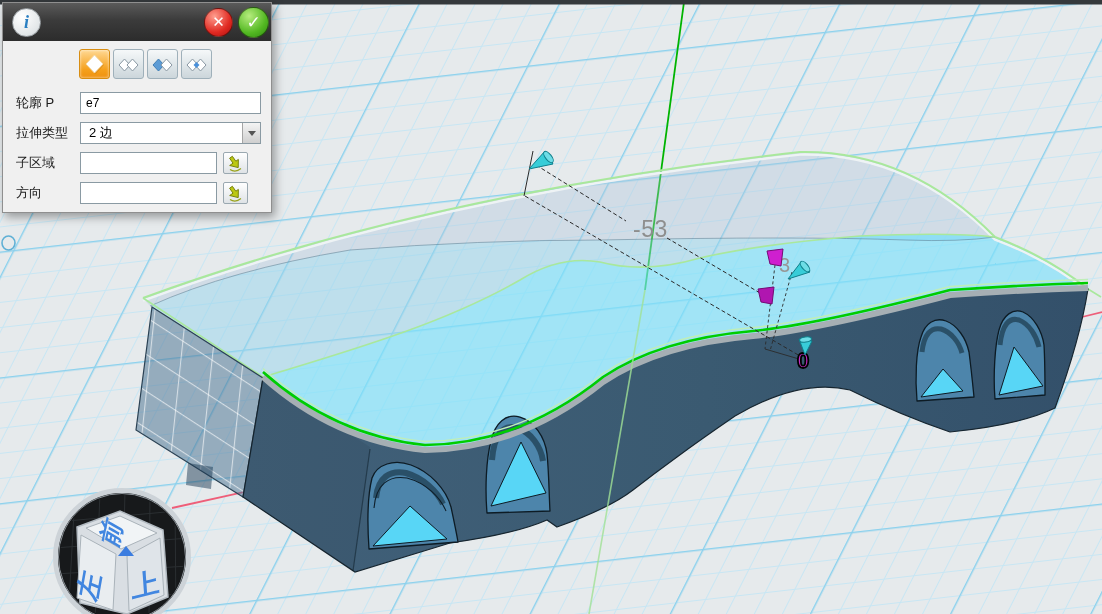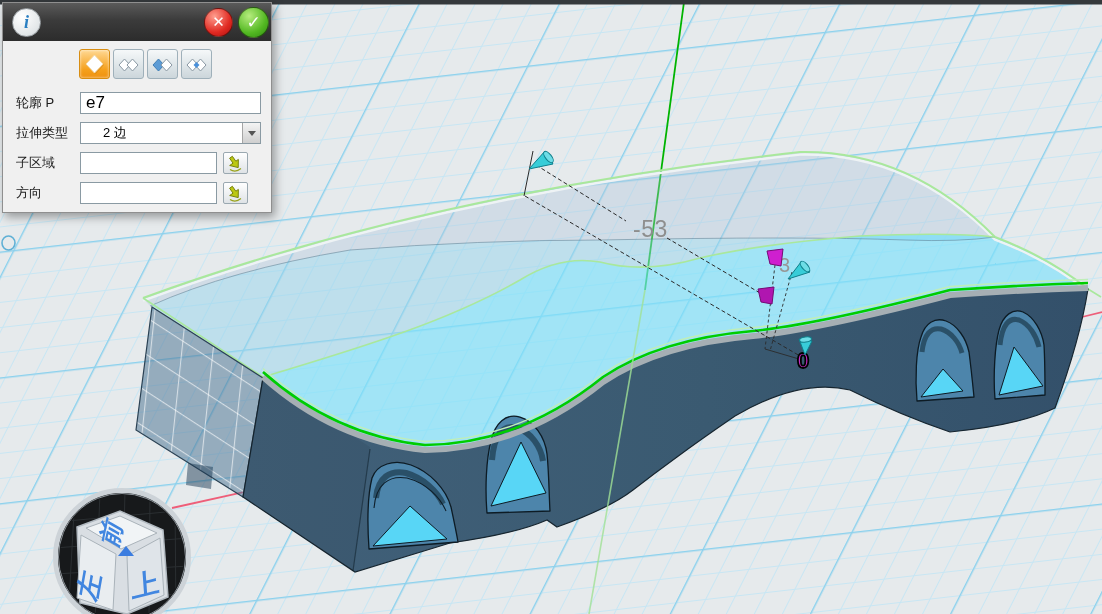--- a/index.html
+++ b/index.html
@@ -24,26 +24,26 @@
   .btn-confirm{width:29px;height:29px;font-size:17px;
     background:radial-gradient(circle at 35% 28%,#b6ec7e,#53b822 60%,#2f8a10);}
   .toolbar{padding:8px 0 6px 76px;display:flex;gap:3px;}
   .tool-btn{width:31px;height:30px;border-radius:3px;border:1px solid #9fb0ba;
     background:linear-gradient(#f5f8f9,#ccd6db);padding:0;display:flex;align-items:center;
     justify-content:center;cursor:pointer;}
   .tool-btn.selected{border:1px solid #d88d12;background:linear-gradient(#ffd993,#f6a21f);
     background:linear-gradient(#ffd893,#f5a01c 70%,#ef9210);box-shadow:inset 0 0 3px rgba(255,255,255,.7);}
   .form-row{margin:7px 8px 8px 13px;display:flex;align-items:center;}
   .form-label{width:64px;font-size:13px;color:#1a1a1a;flex:none;}
-  .txt{height:22px;border:1px solid #8a9aa3;background:#fff;font-size:17px;
+  .txt{height:22px;border:1px solid #8a9aa3;background:#fff;font-size:12px;
     padding:0 5px;box-sizing:border-box;font-family:inherit;}
   .txt.wide{width:181px;}
   .txt.narrow{width:137px;}
   .combo{position:relative;width:181px;height:22px;border:1px solid #8a9aa3;background:#fff;
-    box-sizing:border-box;font-size:13px;display:flex;align-items:center;padding-left:22px;cursor:pointer;}
+    box-sizing:border-box;font-size:13px;display:flex;align-items:center;padding-left:8px;cursor:pointer;}
   .combo-arrow{position:absolute;right:0;top:0;width:17px;height:20px;
     background:linear-gradient(#f4f4f4,#cfcfcf);border-left:1px solid #a5a5a5;
     display:flex;align-items:center;justify-content:center;}
   .combo-arrow:after{content:"";width:0;height:0;border:4px solid transparent;
     border-top:5px solid #555;margin-top:4px;}
   .pick-btn{width:25px;height:22px;margin-left:6px;border:1px solid #9aa8b0;border-radius:2px;
     background:linear-gradient(#ffffff,#dfe3e6);padding:0;display:flex;align-items:center;
     justify-content:center;cursor:pointer;}
 </style>
 </head>

